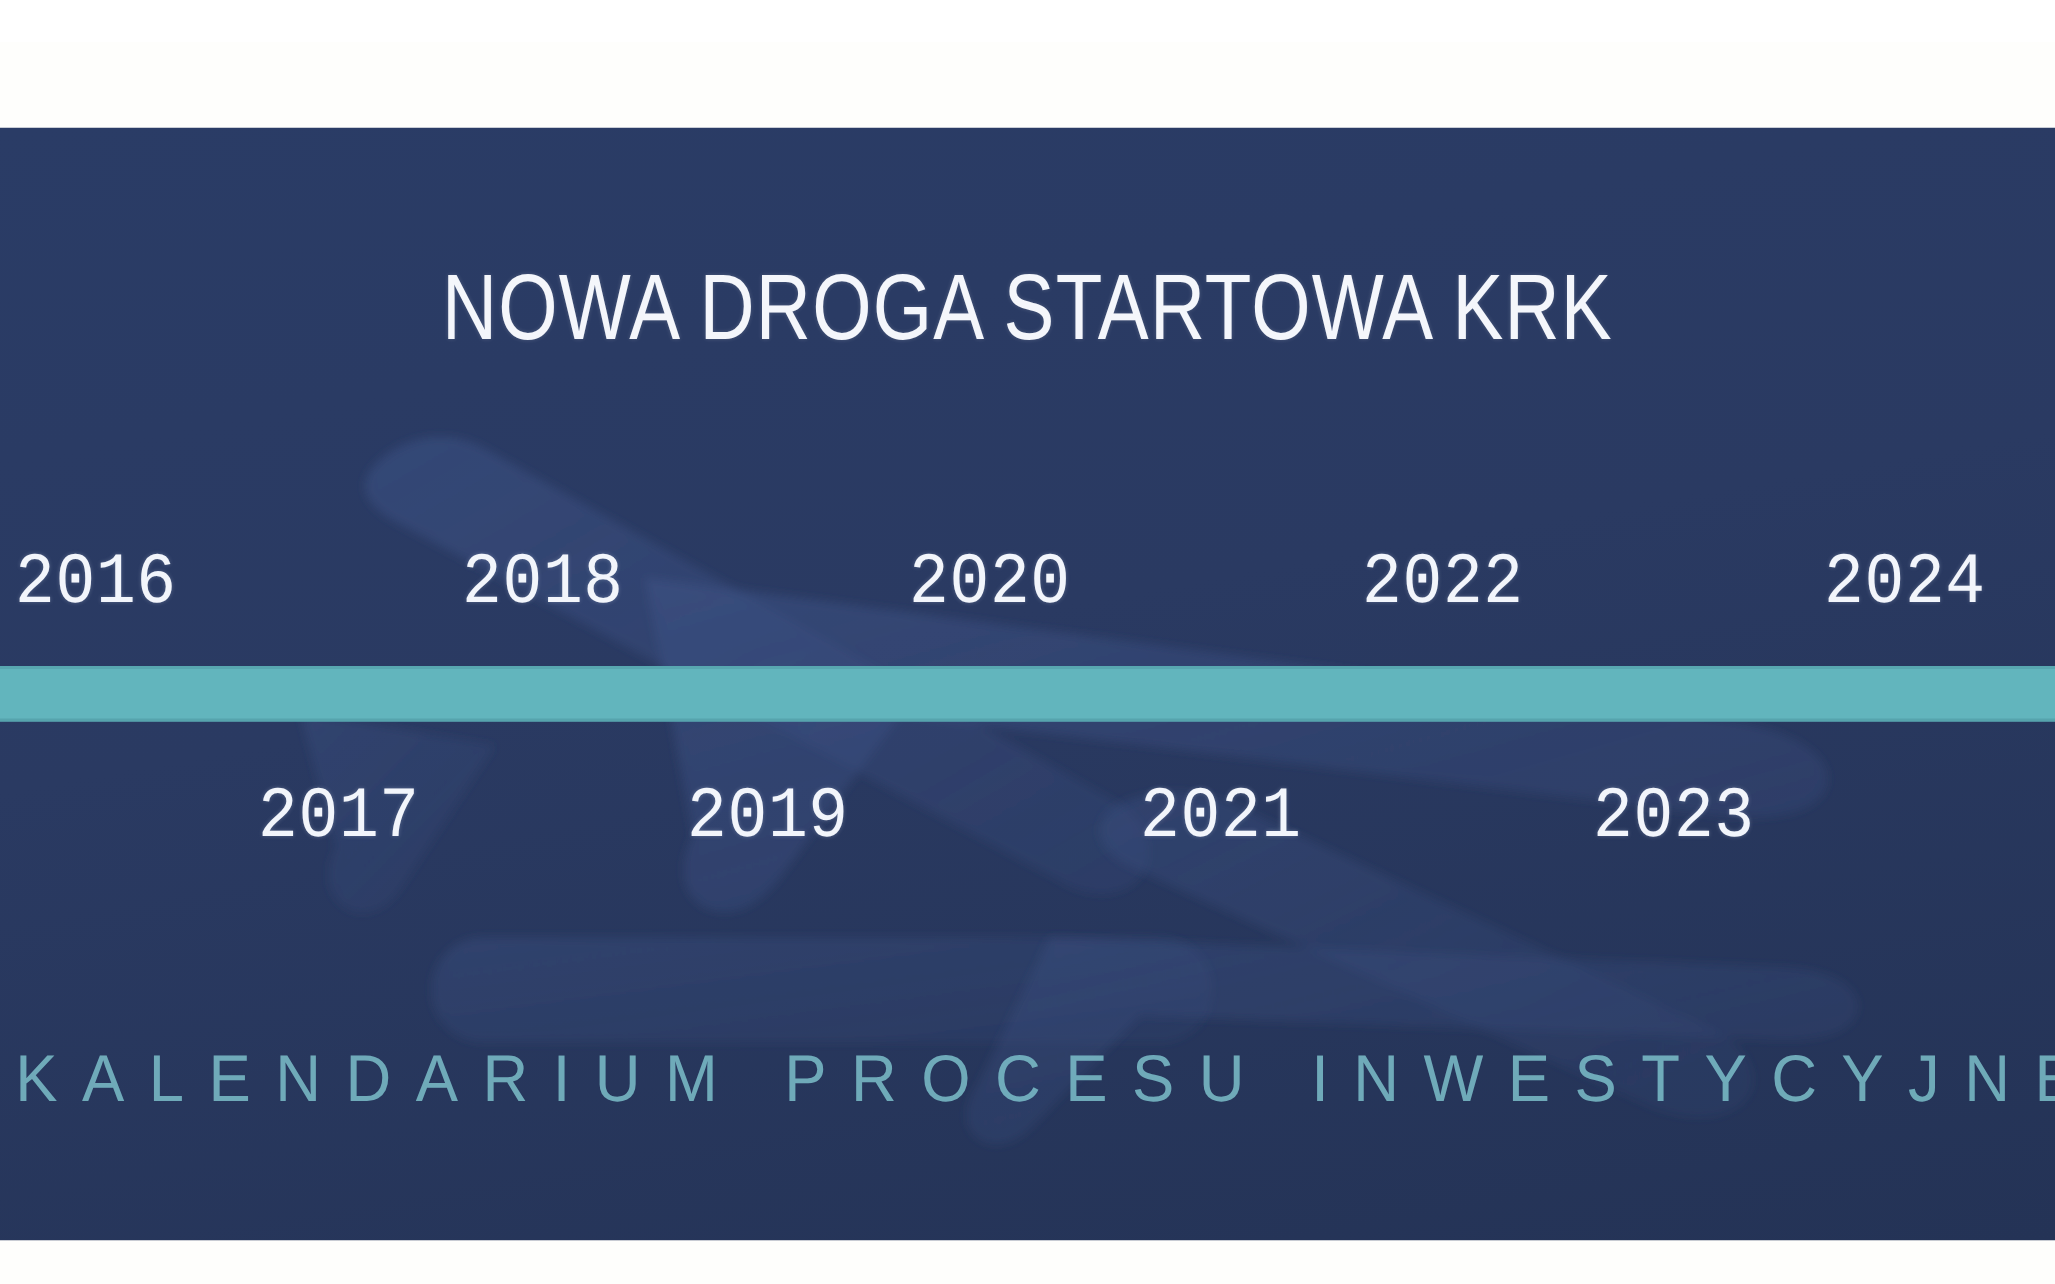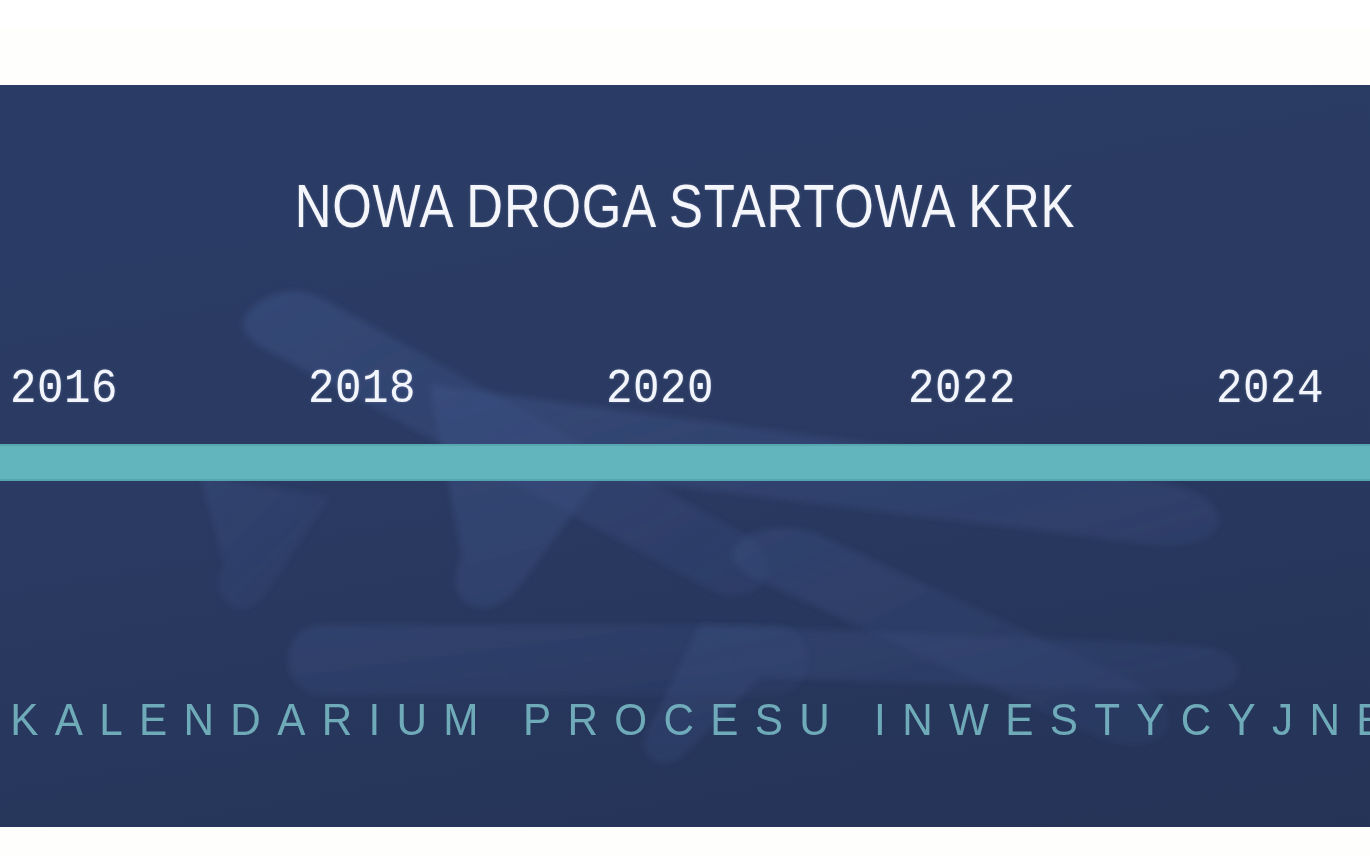--- a/index.html
+++ b/index.html
@@ -208,20 +208,26 @@
     <div class="year-row upper">
       <span class="year" style="left:10px">2016</span>
       <span class="year" style="left:308px">2018</span>
       <span class="year" style="left:606px">2020</span>
       <span class="year" style="left:908px">2022</span>
       <span class="year" style="left:1216px">2024</span>
     </div>
 
     <div class="teal-bar"></div>
 
+    <div class="year-row lower">
+      <span class="year" style="left:172px">2017</span>
+      <span class="year" style="left:458px">2019</span>
+      <span class="year" style="left:760px">2021</span>
+      <span class="year" style="left:1062px">2023</span>
+    </div>
 
     <div class="tagline">KALENDARIUM PROCESU INWESTYCYJNEGO</div>
 
   </div>
 
   <div class="letterbox top"></div>
   <div class="letterbox bottom"></div>
 
 </div>
 

